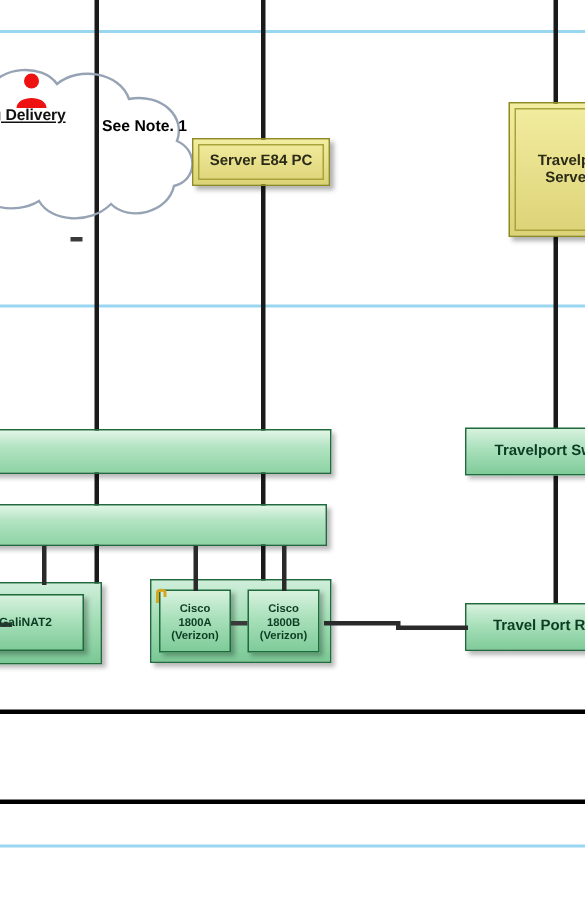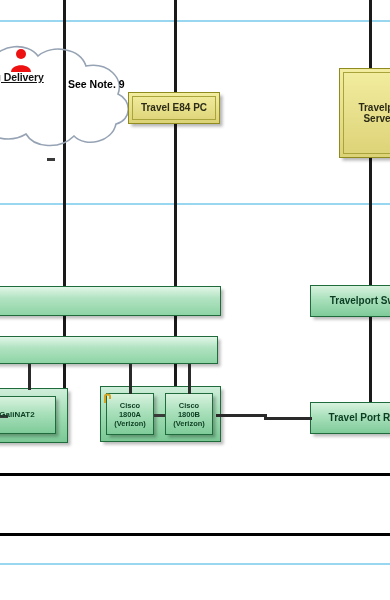--- a/index.html
+++ b/index.html
@@ -202,26 +202,26 @@
 
   <div class="user-icon">
     <svg width="22" height="24" viewBox="0 0 22 24" xmlns="http://www.w3.org/2000/svg">
       <circle cx="11" cy="6" r="5" fill="#ee1111"></circle>
       <path d="M1,24 C1,15 21,15 21,24 Z" fill="#ee1111"></path>
     </svg>
   </div>
 
   <div class="cloud-label">ting Delivery</div>
 
-  <div class="note-label">See Note. 9</div>
+  <div class="note-label">See Note. 1</div>
 
 
   <div class="ybox" style="left:128px; top:92px; width:92px; height:32px; font-size:10px;">
     <div class="inner"></div>
-    <span class="lbl">Travel E84 PC</span>
+    <span class="lbl">Server E84 PC</span>
   </div>
 
   <div class="ybox" style="left:339px; top:68px; width:80px; height:90px; font-size:10px;">
     <div class="inner"></div>
     <span class="lbl">Travelpo
 Server</span>
   </div>
 
   <div class="dash" style="left:47px; top:158px;"></div>
 

